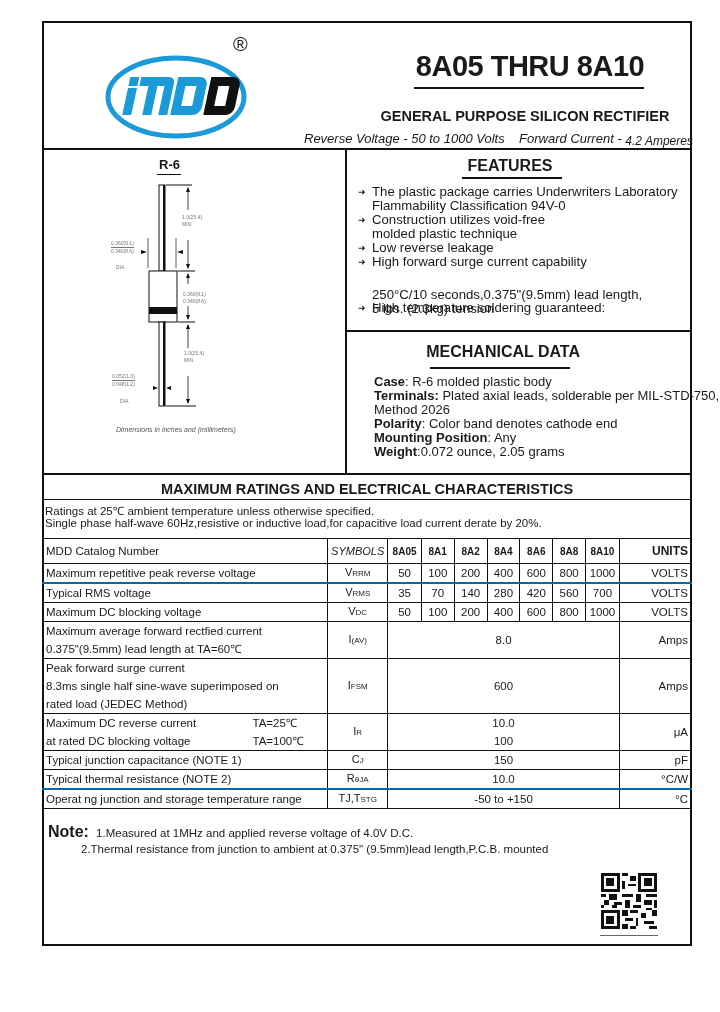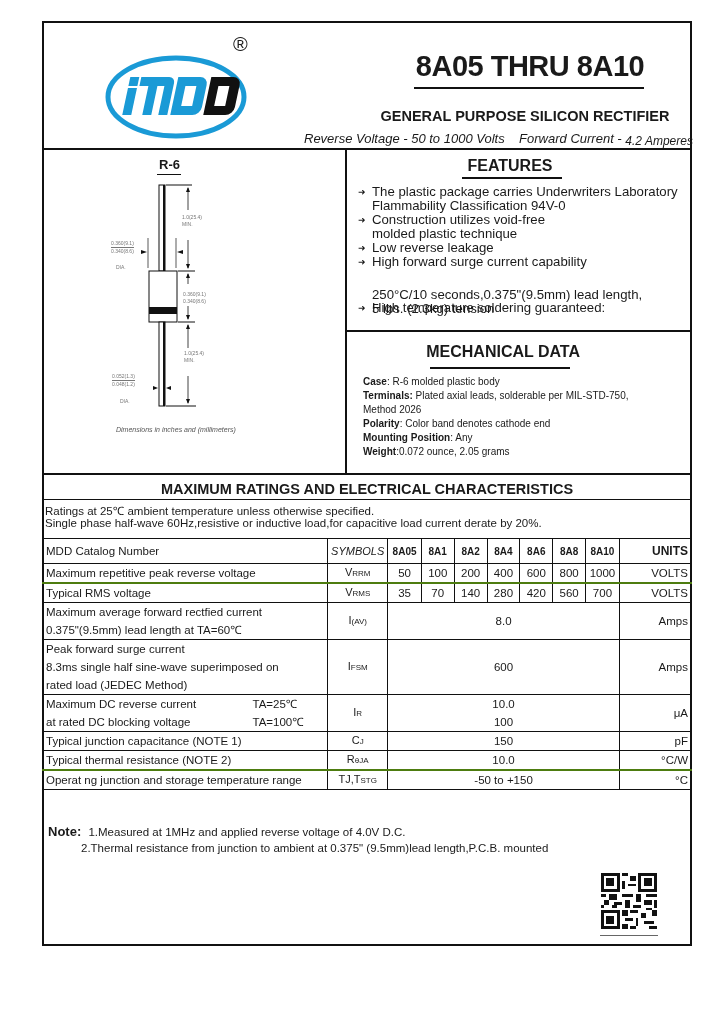--- a/index.html
+++ b/index.html
@@ -22,42 +22,42 @@
     .pkg-title { position: absolute; left: 159px; top: 157px; font-size: 13px; font-weight: bold; }
     .pkg-rule { position: absolute; left: 157px; top: 174px; width: 24px; height: 1px; background: #111; }
     .dim { position: absolute; font-size: 5px; color: #777; line-height: 7px; white-space: nowrap; }
     .dim-caption { position: absolute; left: 116px; top: 426px; font-size: 7px; font-style: italic; color: #555; }
 
     
     .sec-head { position: absolute; font-size: 16px; font-weight: bold; text-align: center; }
     .sec-rule { position: absolute; height: 2px; background: #111; }
     .feat { position: absolute; left: 358px; font-size: 13.2px; line-height: 14px; white-space: nowrap; }
     .bullet { display: inline-block; width: 14px; font-size: 9px; vertical-align: 1px; }
-    .mech { position: absolute; left: 363px; font-size: 10px; line-height: 14px; white-space: nowrap; }
+    .mech { position: absolute; left: 374px; font-size: 13px; line-height: 14px; white-space: nowrap; }
     .mech b { font-weight: bold; }
 
     
     .tbl-title { position: absolute; left: 42px; top: 481px; width: 650px; text-align: center; font-size: 14.5px; font-weight: bold; }
     .note-line { position: absolute; left: 45px; font-size: 11.5px; white-space: nowrap; }
     table.ratings { position: absolute; left: 42px; top: 538px; width: 650px; border-collapse: collapse; font-size: 11.5px; }
     table.ratings td { border: 1px solid #111; padding: 0 3px; height: 17px; line-height: 17px; white-space: nowrap; }
     table.ratings td.c { text-align: center; }
     table.ratings td.param { width: 282px; padding-left: 3px; }
     table.ratings td.sym { width: 40px; text-align: center; font-size: 11px; }
     table.ratings td.val { width: 27px; text-align: center; }
     table.ratings td.unit { width: 70px; text-align: right; }
     table.ratings .hdr-sym { font-size: 8px; font-style: italic; }
     table.ratings .hdr-dev { font-size: 10px; font-weight: bold; }
     table.ratings .hdr-units { font-size: 12px; font-weight: bold; }
     table.ratings td.ml { line-height: 18px; }
-    table.ratings tr.thick td { border-bottom: 2px solid #4d7c0f; }
+    table.ratings tr.thick td { border-bottom: 2px solid #0369a1; }
     .sub { font-size: 8px; }
 
     .notes { position: absolute; left: 48px; top: 824px; font-size: 11.5px; line-height: 16px; white-space: nowrap; }
-    .notes b { font-size: 13px; }
+    .notes b { font-size: 16px; }
 
     .qr { position: absolute; left: 601px; top: 873px; width: 56px; height: 56px; }
     .qr-caption { position: absolute; left: 600px; top: 932px; width: 58px; height: 3px; border-bottom: 1px solid #666; font-size: 4px; color: #888; overflow: hidden; }
   </style>
 </head>
 <body>
 
 <div class="frame"></div>
 <div class="hline" style="left:42px; top:148px; width:650px; height:2px;"></div>
 <div class="vline" style="left:345px; top:148px; width:2px; height:326px;"></div>
@@ -188,20 +188,32 @@
   <tr>
     <td class="param">Typical RMS voltage</td>
     <td class="sym"><span>V</span><span class="sub">RMS</span></td>
     <td class="val">35</td>
     <td class="val">70</td>
     <td class="val">140</td>
     <td class="val">280</td>
     <td class="val">420</td>
     <td class="val">560</td>
     <td class="val">700</td>
+    <td class="unit">VOLTS</td>
+  </tr>
+  <tr>
+    <td class="param">Maximum DC blocking voltage</td>
+    <td class="sym"><span>V</span><span class="sub">DC</span></td>
+    <td class="val">50</td>
+    <td class="val">100</td>
+    <td class="val">200</td>
+    <td class="val">400</td>
+    <td class="val">600</td>
+    <td class="val">800</td>
+    <td class="val">1000</td>
     <td class="unit">VOLTS</td>
   </tr>
   <tr>
     <td class="param ml"><span>Maximum average forward rectfied current</span><br><span>0.375"(9.5mm) lead length at TA=60℃</span></td>
     <td class="sym"><span>I</span><span class="sub">(AV)</span></td>
     <td class="c" colspan="7">8.0</td>
     <td class="unit">Amps</td>
   </tr>
   <tr>
     <td class="param ml"><span>Peak forward surge current</span><br><span>8.3ms single half sine-wave superimposed on</span><br><span>rated load (JEDEC Method)</span></td>

